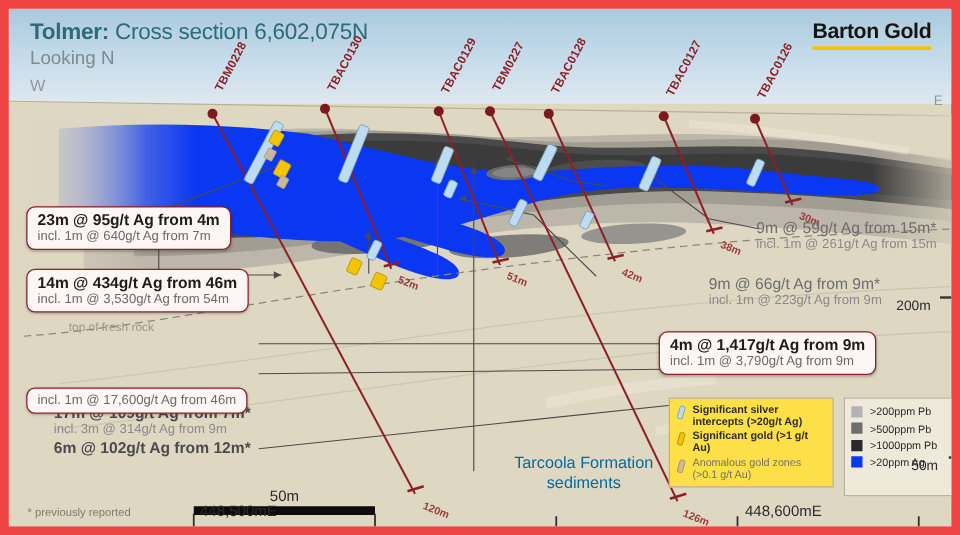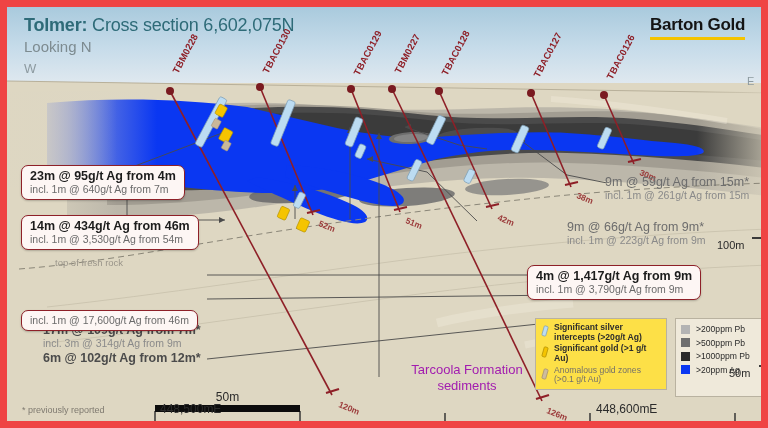--- a/index.html
+++ b/index.html
@@ -82,21 +82,21 @@
   .plaintxt .l2 { font-size:10.5px; color:#8a8a8a; }
 
   
   .freshrock {
     position:absolute; left:48px; top:250px;
     font-size:9.5px; color:#9a958a; font-style:normal;
   }
   .fmlabel {
     position:absolute; left:385px; top:355px;
     width:150px; text-align:center;
-    font-size:13px; color:#a21caf; line-height:1.25;
+    font-size:13px; color:#0369a1; line-height:1.25;
   }
 
   
   .legend-box {
     position:absolute; left:528px; top:311px;
     width:132px;
     background:#fde047; border:1px solid #b9b2a0;
     padding:4px 4px 4px 5px;
   }
   .leg-row { display:flex; align-items:flex-start; margin-bottom:2px; }
@@ -428,21 +428,21 @@
     <div class="sw-row">
       <div class="sw" style="background:#0a37f2"></div>
       <div class="sw-txt">&gt;20ppm Ag</div>
     </div>
   </div>
 
   <div class="scale-wrap">
     <div class="scale-txt">50m</div>
     <div class="scale-bar"></div>
   </div>
-  <div class="scale100">100m</div>
+  <div class="scale100">200m</div>
   <div class="scale100-bar"></div>
   <div class="scale100" style="top:360px; left:722px;">50m</div>
   <div class="scale100-bar" style="top:358px; left:752px; width:14px;"></div>
 
   <div class="coord" style="left:153px;">448,500mE</div>
   <div class="coord" style="left:589px;">448,600mE</div>
 
   <div class="footnote">* previously reported</div>
 </div>
 

